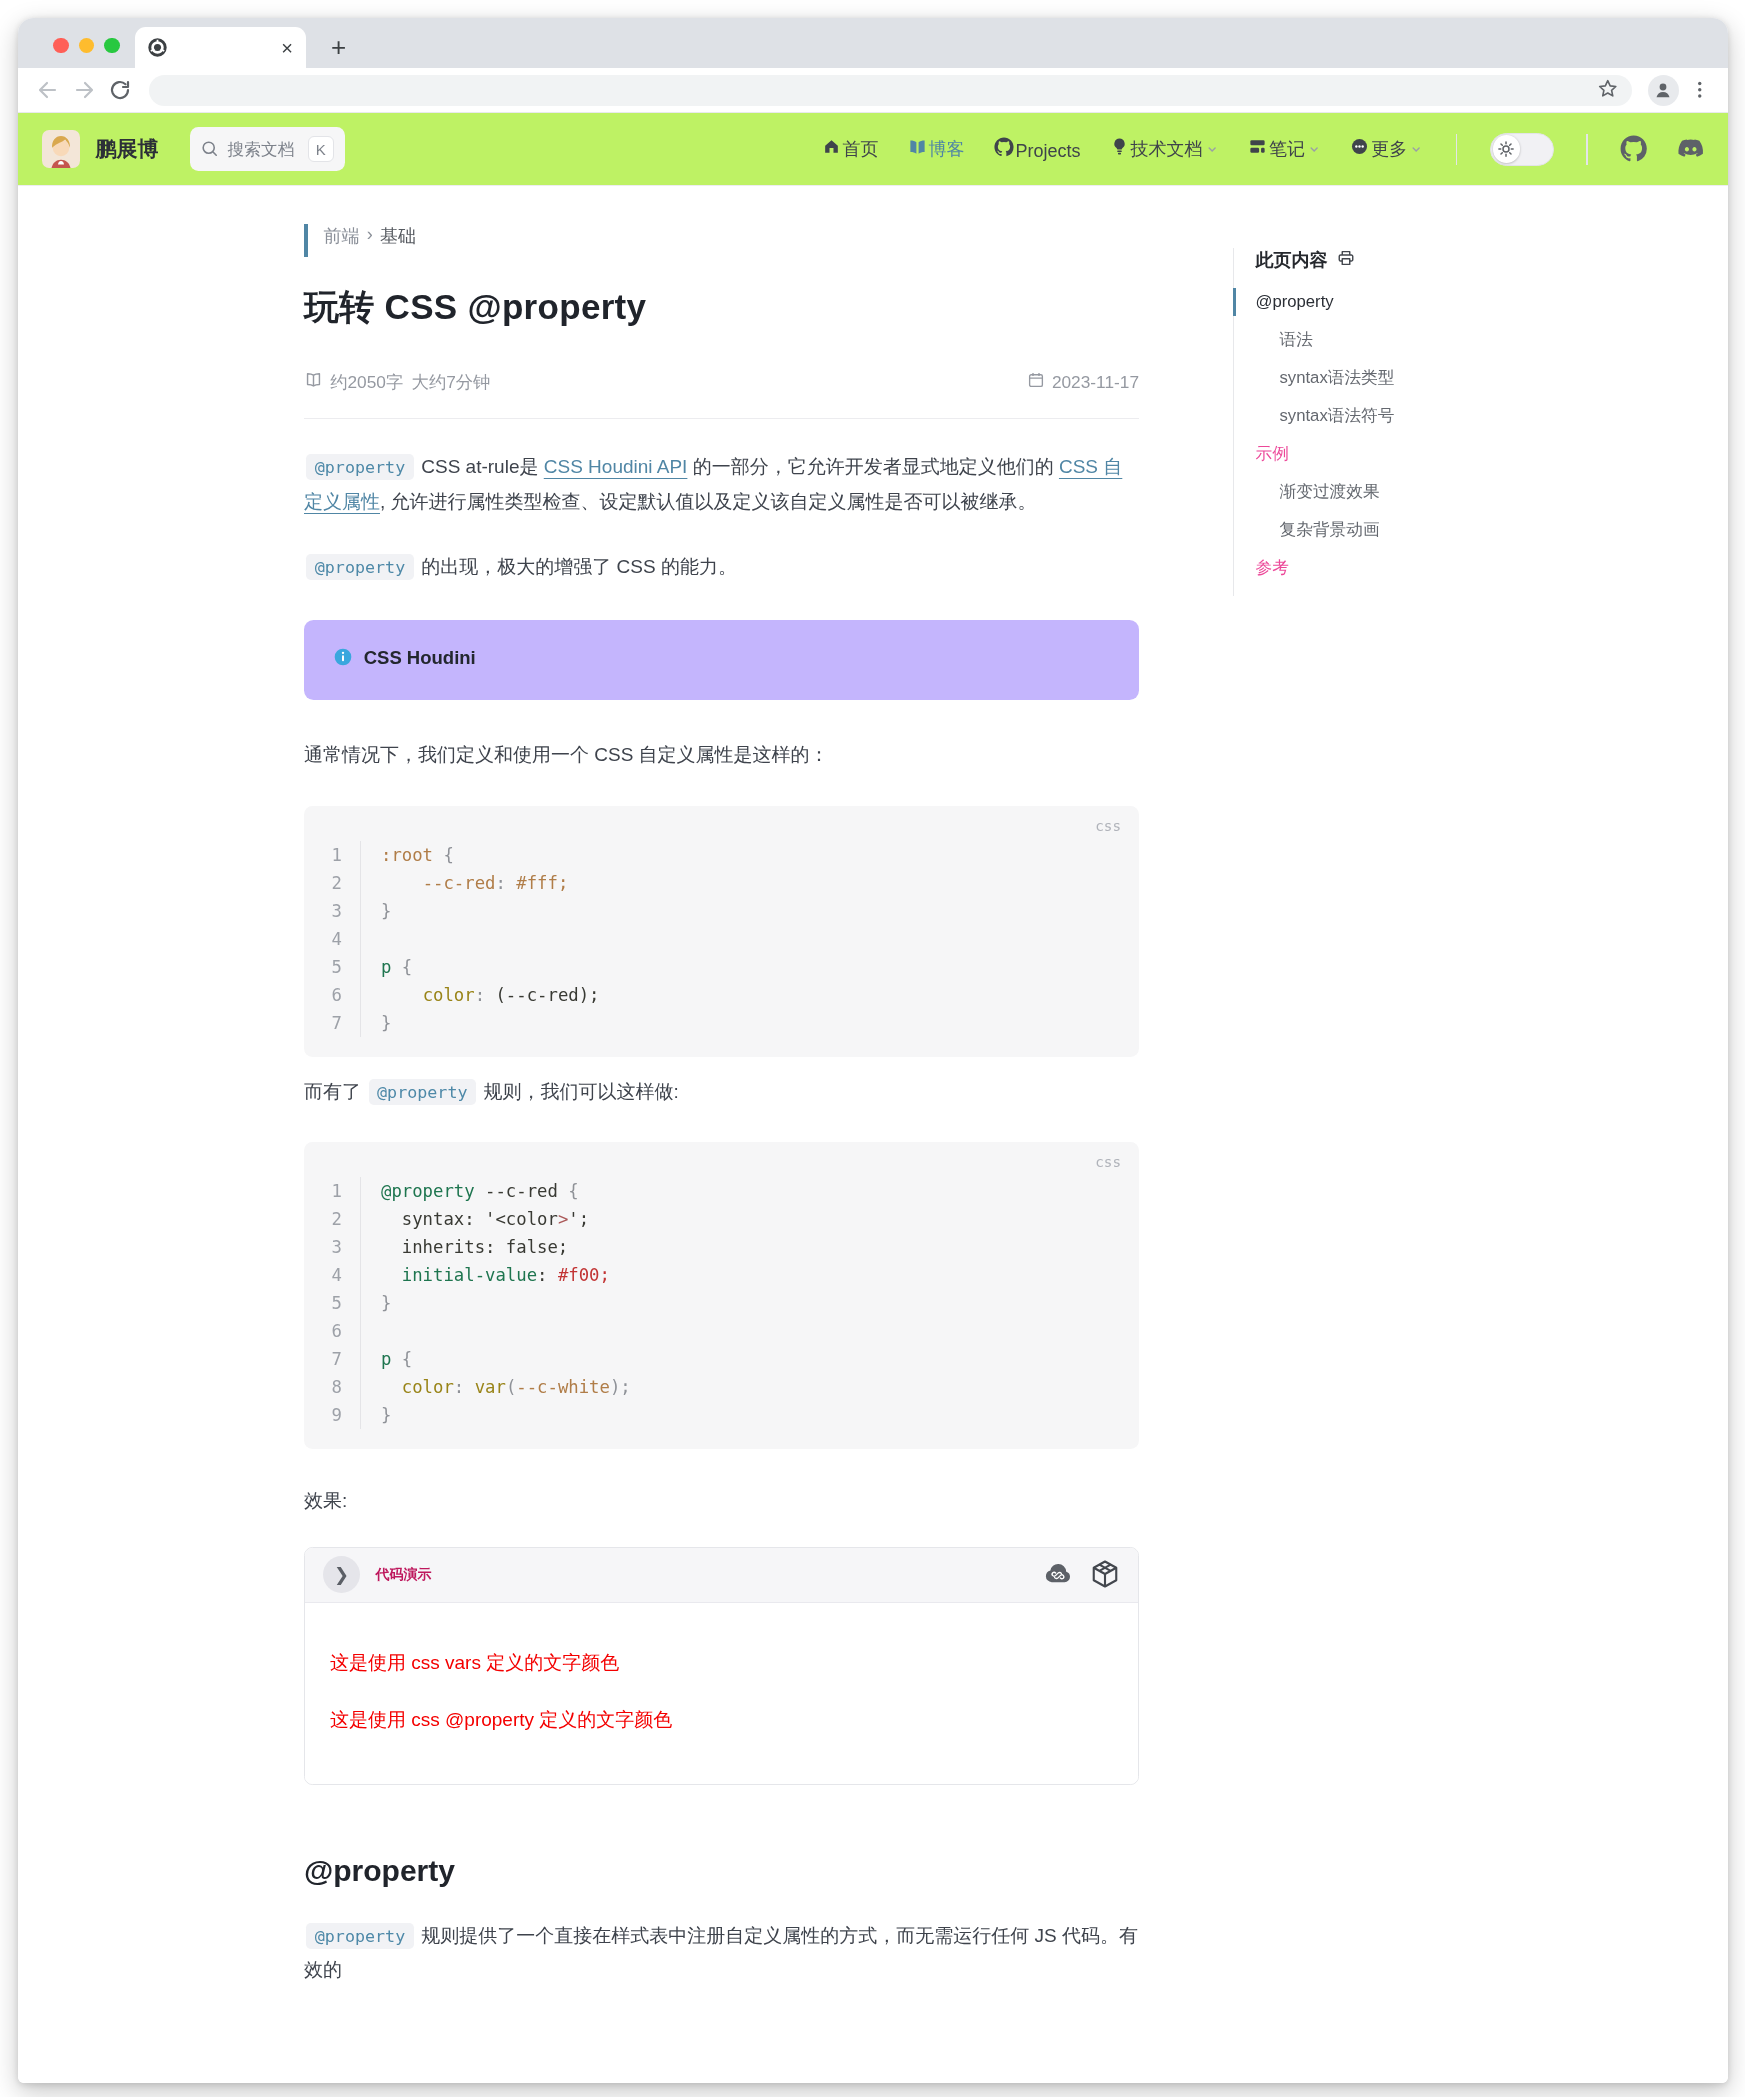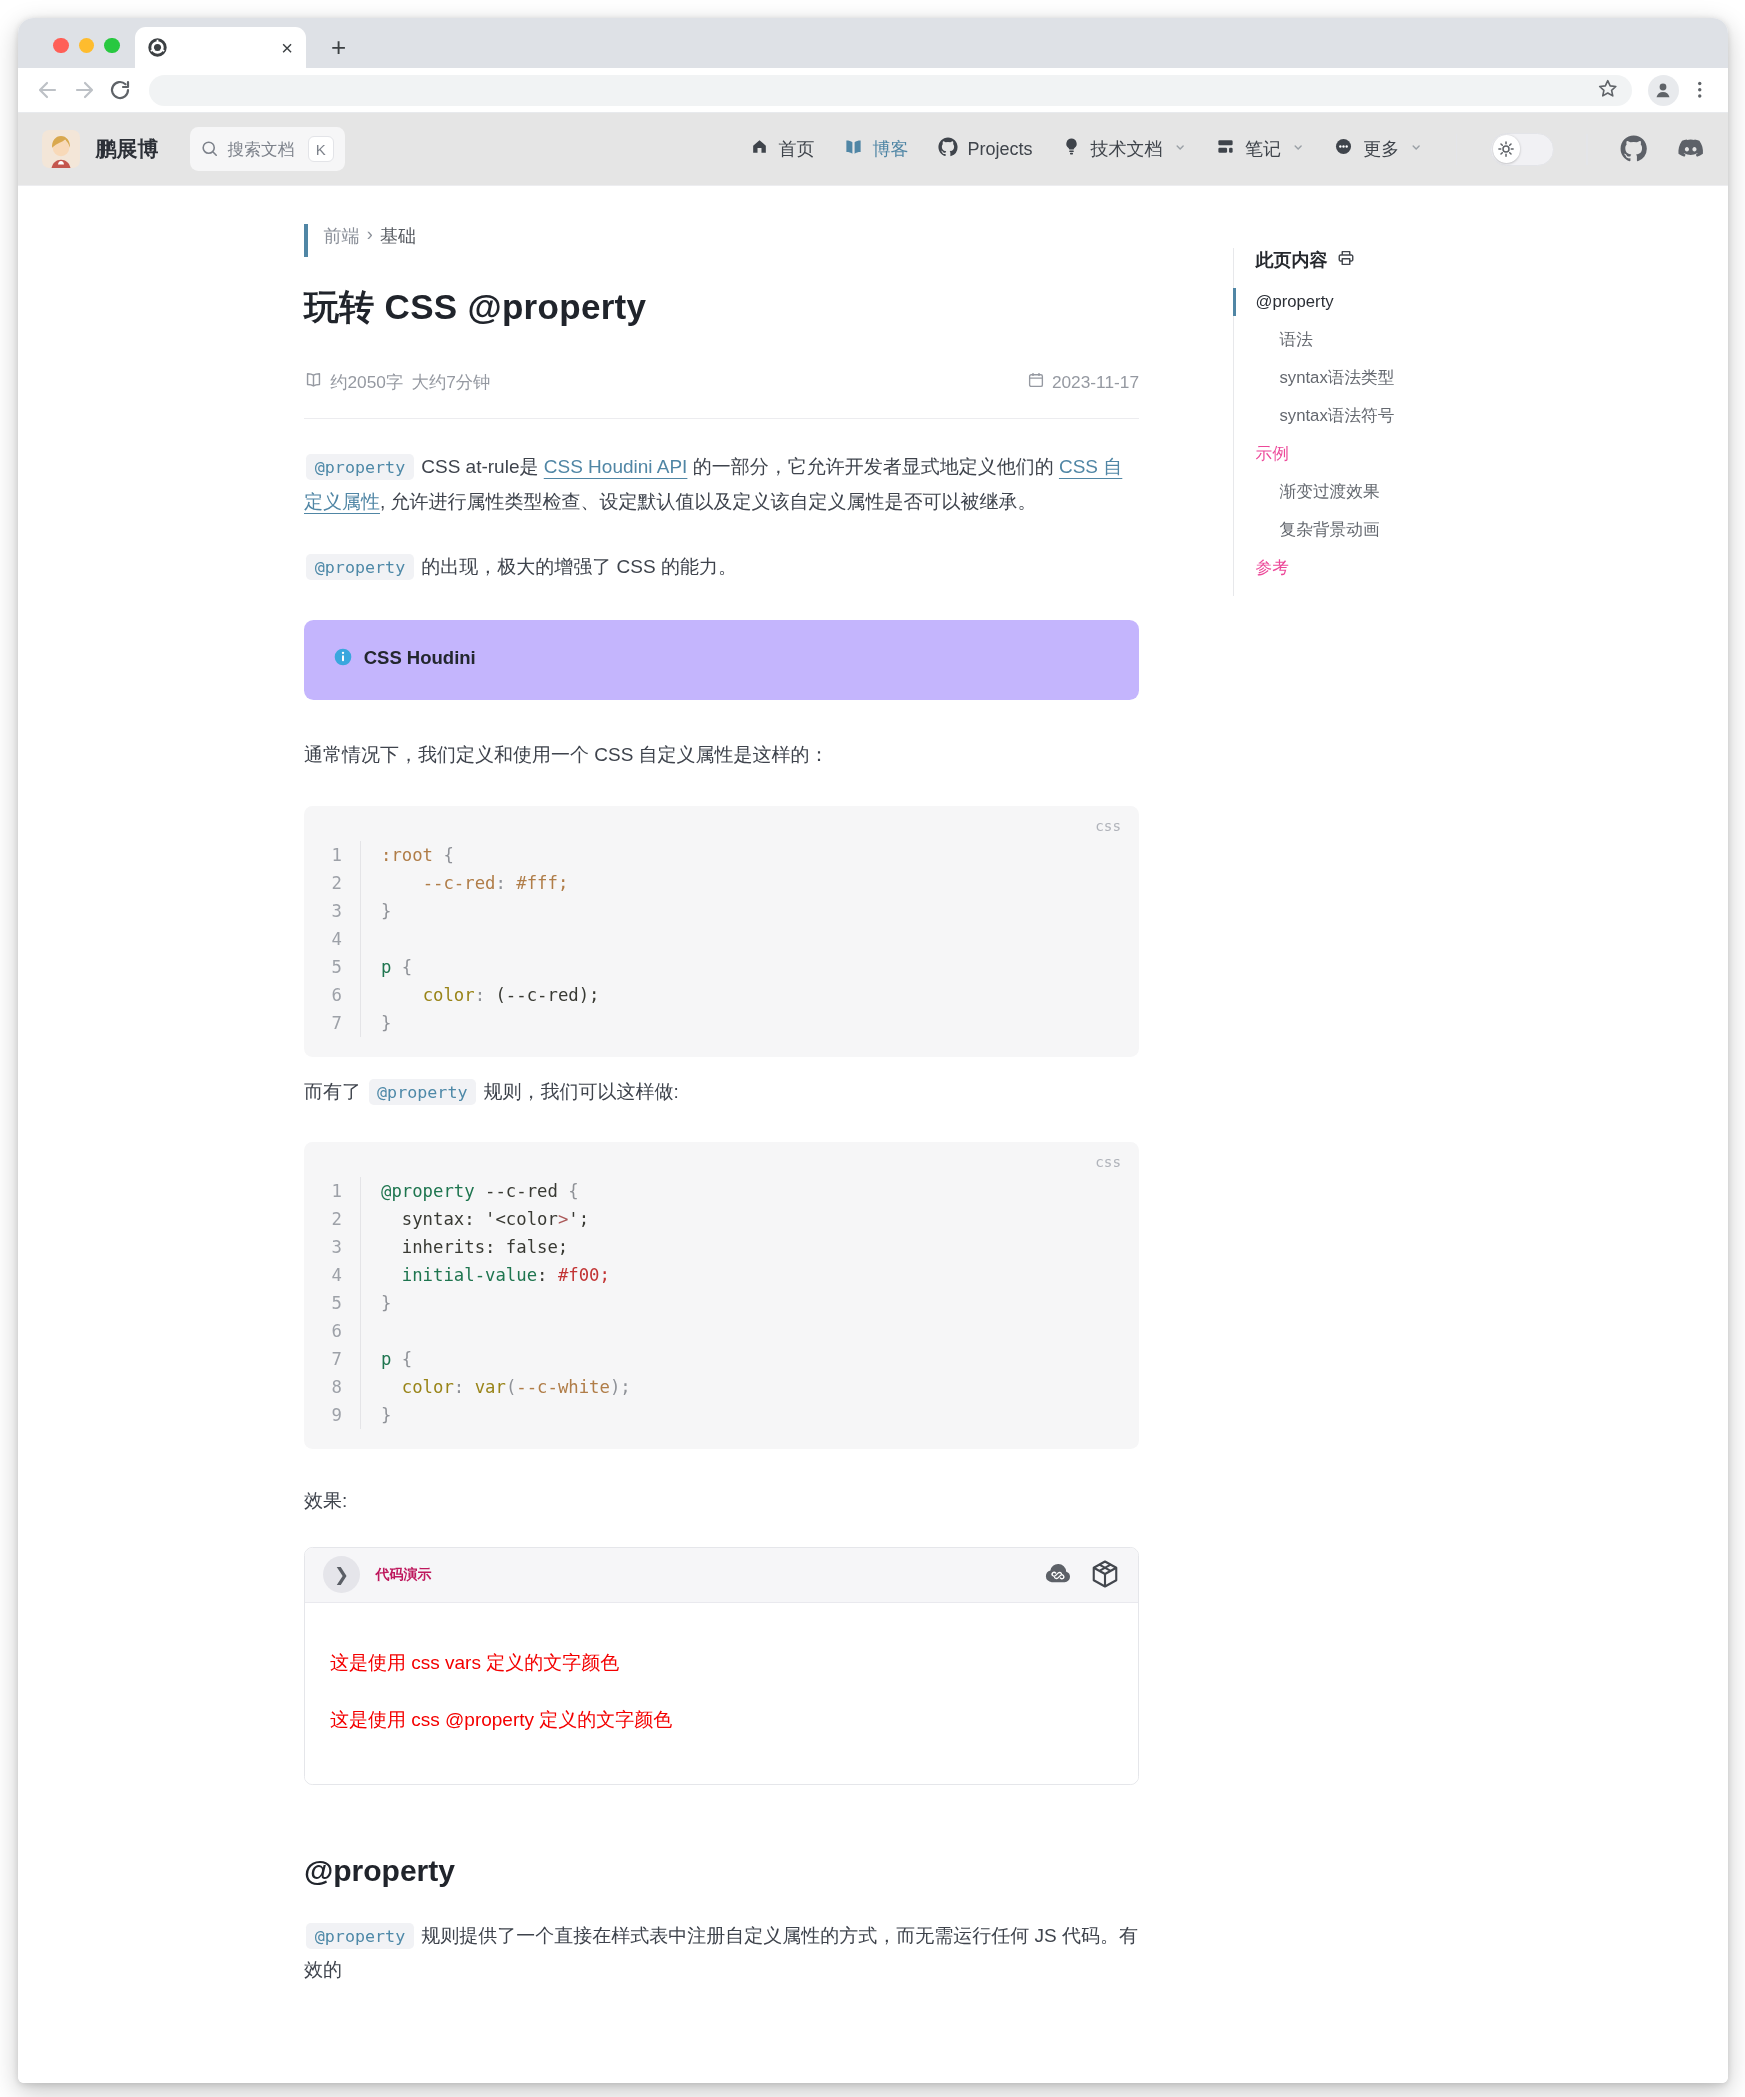--- a/index.html
+++ b/index.html
@@ -26,30 +26,30 @@
     gap:8.4px; border-bottom:1.2px solid #e8eaed; }
   .navbtn { width:27.4px; height:27.4px; display:flex; align-items:center; justify-content:center; }
   .urlbar { flex:1; height:31px; background:#f1f3f4; border-radius:15.5px; margin:0 7.2px;
     display:flex; align-items:center; justify-content:flex-end; padding:0 14.3px; }
   .profile { width:31px; height:31px; border-radius:50%; background:#e8eaed; display:flex;
     align-items:center; justify-content:center; }
   .kebab { width:24px; height:27.4px; display:flex; align-items:center; justify-content:center; }
 
   
   .site-header { height:73px; display:flex; align-items:center; padding:0 24px; gap:15.5px;
-    border-bottom:0.6px solid #ededf0; background:#e5e5e5; }
+    border-bottom:0.6px solid #ededf0; background:#bef264; }
   .avatar { width:38px; height:38px; border-radius:7.2px; overflow:hidden; flex:0 0 auto; }
   .site-name { font-size:21px; font-weight:700; color:#2c3037; margin-right:15.5px; }
   .search { width:155px; height:44px; background:#f6f6f7; border-radius:8.4px; display:flex;
     align-items:center; padding:0 10.7px; gap:8.4px; }
   .search-ph { font-size:16.7px; color:#7d828b; flex:1; }
   .kbd { width:26px; height:26px; background:#fff; border:1.2px solid #e3e4e8; border-radius:6px;
     display:flex; align-items:center; justify-content:center; font-size:15px; color:#7d828b; }
   .main-nav { margin-left:auto; display:flex; align-items:center; gap:29px; }
-  .nav-item { display:flex; align-items:center; gap:10px; font-size:18px; color:#3f444b;
+  .nav-item { display:flex; align-items:flex-end; gap:2px; font-size:18px; color:#3f444b;
     text-decoration:none; cursor:pointer; }
   .nav-item svg { flex:0 0 auto; }
   .nav-item.active { color:#5086a5; }
   .vdiv { width:1.2px; height:31px; background:#e4e5e9; margin:0 3.6px; }
   .toggle { width:64px; height:33px; border-radius:16.7px; background:#f1f1f4;
     border:1.2px solid #e3e4e8; position:relative; }
   .knob { position:absolute; left:1.8px; top:1.8px; width:27.4px; height:27.4px; border-radius:50%;
     background:#fff; box-shadow:0 0.6px 2.4px rgba(0,0,0,.25); display:flex; align-items:center;
     justify-content:center; }
   .icon-link { display:flex; align-items:center; }

